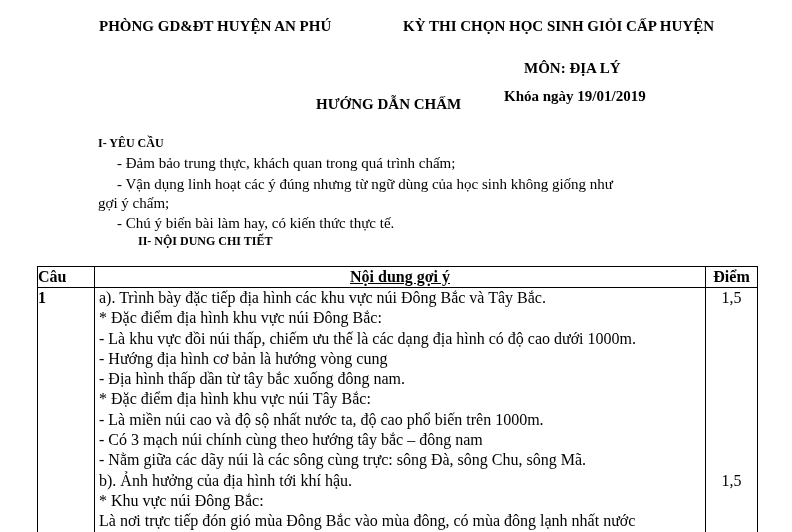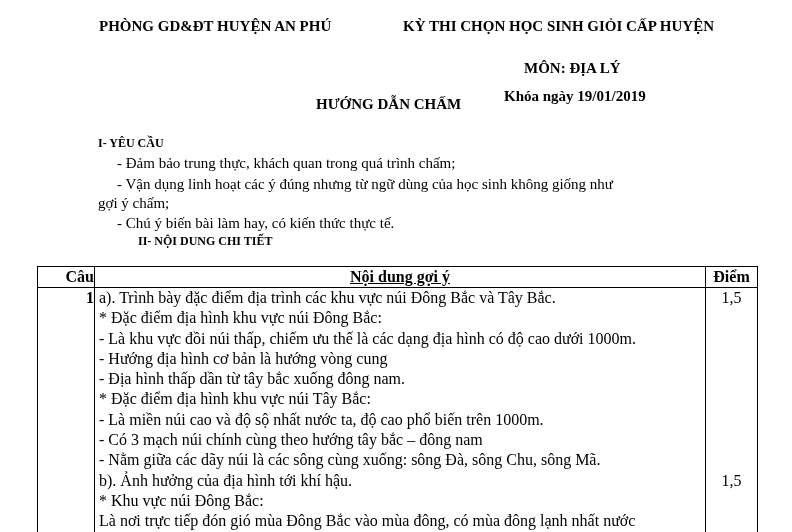--- a/index.html
+++ b/index.html
@@ -22,21 +22,21 @@
     font-size: 16px;
   }
   table.grid td, table.grid th {
     border-left: 1.5px solid #000; border-right: 1.5px solid #000;
     padding: 0; vertical-align: top;
   }
   table.grid th {
     border-top: 1.5px solid #000; border-bottom: 1.5px solid #000;
     font-weight: bold; height: 20px; line-height: 20px;
   }
-  .col-cau { width: 56px; text-align: right; }
+  .col-cau { width: 56px; text-align: left; }
   .col-diem { width: 51px; text-align: center; }
   .col-nd { text-align: left; padding-left: 4px !important; }
   .line { height: 20.3px; line-height: 20.3px; white-space: nowrap; }
   .underline { text-decoration: underline; }
 </style>
 </head>
 <body>
 
 <div class="abs hdr" style="left:99px; top:18px;">PHÒNG GD&amp;ĐT HUYỆN AN PHÚ</div>
 <div class="abs hdr" style="left:403px; top:18px;text-align:right;">KỲ THI CHỌN HỌC SINH GIỎI CẤP HUYỆN</div>
@@ -60,29 +60,29 @@
       <th style="text-align:center;margin-top:48px;"><span class="underline">Nội dung gợi ý</span></th>
       <th class="col-diem">Điểm</th>
     </tr>
   </thead>
   <tbody>
     <tr>
       <td class="col-cau">
         <div class="line bold">1</div>
       </td>
       <td class="col-nd">
-        <div class="line">a). Trình bày đặc điểm địa trình các khu vực núi Đông Bắc và Tây Bắc.</div>
+        <div class="line">a). Trình bày đặc tiếp địa hình các khu vực núi Đông Bắc và Tây Bắc.</div>
         <div class="line">* Đặc điểm địa hình khu vực núi Đông Bắc:</div>
         <div class="line">- Là khu vực đồi núi thấp, chiếm ưu thế là các dạng địa hình có độ cao dưới 1000m.</div>
         <div class="line">- Hướng địa hình cơ bản là hướng vòng cung</div>
         <div class="line">- Địa hình thấp dần từ tây bắc xuống đông nam.</div>
         <div class="line">* Đặc điểm địa hình khu vực núi Tây Bắc:</div>
         <div class="line">- Là miền núi cao và độ sộ nhất nước ta, độ cao phổ biến trên 1000m.</div>
         <div class="line">- Có 3 mạch núi chính cùng theo hướng tây bắc – đông nam</div>
-        <div class="line">- Nằm giữa các dãy núi là các sông cùng xuống: sông Đà, sông Chu, sông Mã.</div>
+        <div class="line">- Nằm giữa các dãy núi là các sông cùng trực: sông Đà, sông Chu, sông Mã.</div>
         <div class="line">b). Ảnh hưởng của địa hình tới khí hậu.</div>
         <div class="line">* Khu vực núi Đông Bắc:</div>
         <div class="line"> Là nơi trực tiếp đón gió mùa Đông Bắc vào mùa đông, có mùa đông lạnh nhất nước</div>
         <div class="line"></div>
       </td>
       <td class="col-diem">
         <div class="line">1,5</div>
         <div class="line"></div>
         <div class="line"></div>
         <div class="line"></div>

